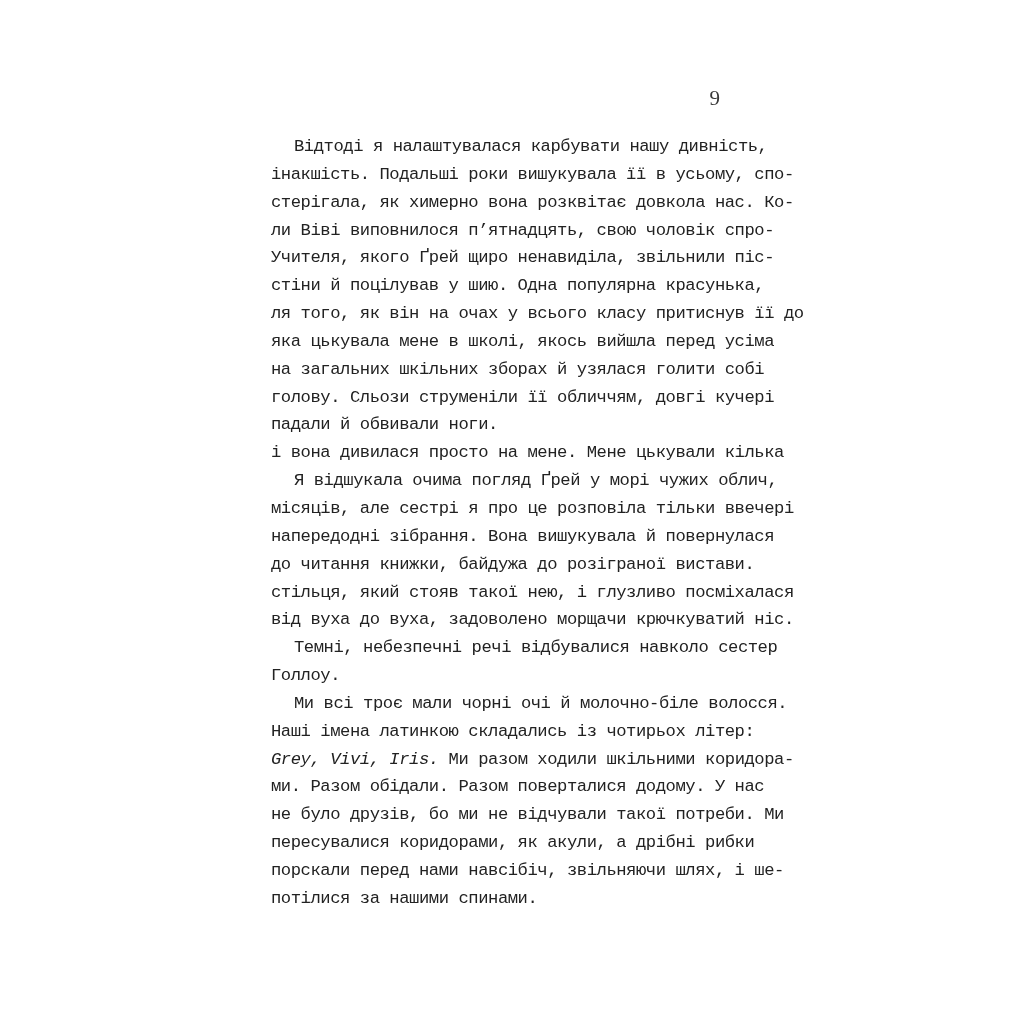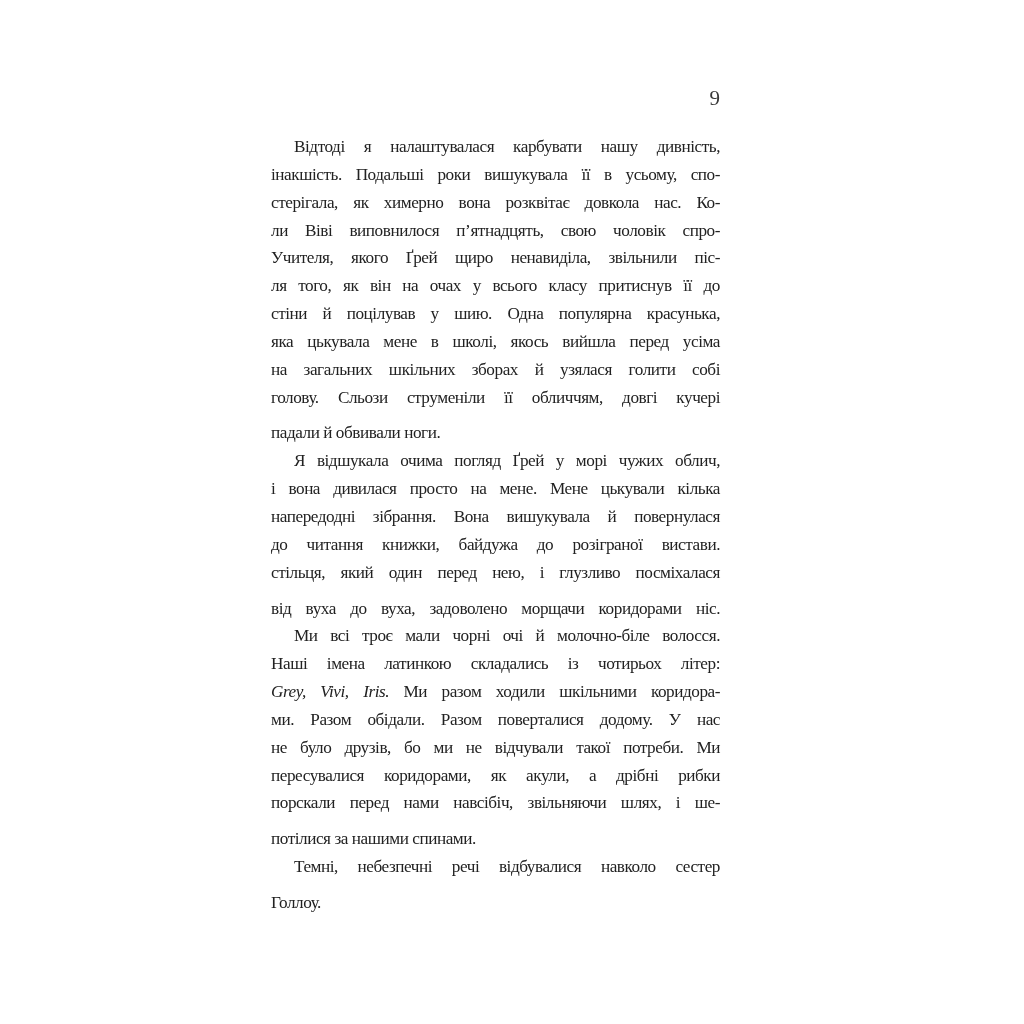--- a/index.html
+++ b/index.html
@@ -9,75 +9,76 @@
     background: #ffffff;
   }
   .page-number {
     position: absolute; left: 680px; top: 86px; width: 40px;
     text-align: right;
     font-family: "Liberation Serif", "DejaVu Serif", serif;
     font-size: 21px; color: #3a3a3a;
   }
   .body-text {
     position: absolute; left: 271px; top: 133px; width: 449px;
-    font-family: Liberation Serif, serif;
+    font-family: Liberation Mono, monospace;
     font-size: 17.2px;
     color: #222222;
     letter-spacing: -0.45px;
   }
   .line {
     display: block; height: 27.85px; line-height: 27.85px;
     white-space: nowrap;
     text-align: justify; text-align-last: justify;
     overflow: visible;
   }
-  .line.last { text-align-last: left; margin-top: 8px; }
+  .line.last { text-align-last: left; }
   .line.indent { padding-left: 23px; }
   em { font-style: italic; }
 </style>
 </head>
 <body>
 
 <div class="page">
   <div class="page-number">9</div>
 
   <div class="body-text">
 
     <div>
       <span class="line indent">Відтоді я налаштувалася карбувати нашу дивність,</span>
       <span class="line">інакшість. Подальші роки вишукувала її в усьому, спо-</span>
       <span class="line">стерігала, як химерно вона розквітає довкола нас. Ко-</span>
       <span class="line">ли Віві виповнилося п’ятнадцять, свою чоловік спро-</span>
       <span class="line">Учителя, якого Ґрей щиро ненавиділа, звільнили піс-</span>
+      <span class="line">стіни й поцілував у шию. Одна популярна красунька,</span>
       <span class="line">ля того, як він на очах у всього класу притиснув її до</span>
-      <span class="line">стіни й поцілував у шию. Одна популярна красунька,</span>
       <span class="line">яка цькувала мене в школі, якось вийшла перед усіма</span>
       <span class="line">на загальних шкільних зборах й узялася голити собі</span>
       <span class="line">голову. Сльози струменіли її обличчям, довгі кучері</span>
       <span class="line last">падали й обвивали ноги.</span>
     </div>
 
     <div>
+      <span class="line">і вона дивилася просто на мене. Мене цькували кілька</span>
       <span class="line indent">Я відшукала очима погляд Ґрей у морі чужих облич,</span>
-      <span class="line">і вона дивилася просто на мене. Мене цькували кілька</span>
+      <span class="line">місяців, але сестрі я про це розповіла тільки ввечері</span>
       <span class="line">напередодні зібрання. Вона вишукувала й повернулася</span>
       <span class="line">до читання книжки, байдужа до розіграної вистави.</span>
-      <span class="line">стільця, який один перед нею, і глузливо посміхалася</span>
-      <span class="line last" style="text-align-last: justify;">від вуха до вуха, задоволено морщачи коридорами ніс.</span>
+      <span class="line">стільця, який стояв такої нею, і глузливо посміхалася</span>
+      <span class="line last" style="text-align-last: justify;">від вуха до вуха, задоволено морщачи крючкуватий ніс.</span>
+    </div>
+
+    <div>
+      <span class="line indent">Темні, небезпечні речі відбувалися навколо сестер</span>
+      <span class="line last">Голлоу.</span>
     </div>
 
     <div>
       <span class="line indent">Ми всі троє мали чорні очі й молочно-біле волосся.</span>
       <span class="line">Наші імена латинкою складались із чотирьох літер:</span>
       <span class="line"><em>Grey, Vivi, Iris.</em> <span>Ми разом ходили шкільними коридора-</span></span>
       <span class="line">ми. Разом обідали. Разом поверталися додому. У нас</span>
       <span class="line">не було друзів, бо ми не відчували такої потреби. Ми</span>
       <span class="line">пересувалися коридорами, як акули, а дрібні рибки</span>
       <span class="line">порскали перед нами навсібіч, звільняючи шлях, і ше-</span>
       <span class="line last">потілися за нашими спинами.</span>
     </div>
-
-    <div>
-      <span class="line indent">Темні, небезпечні речі відбувалися навколо сестер</span>
-      <span class="line last">Голлоу.</span>
-    </div>
   </div>
 </div>
 
 </body></html>

